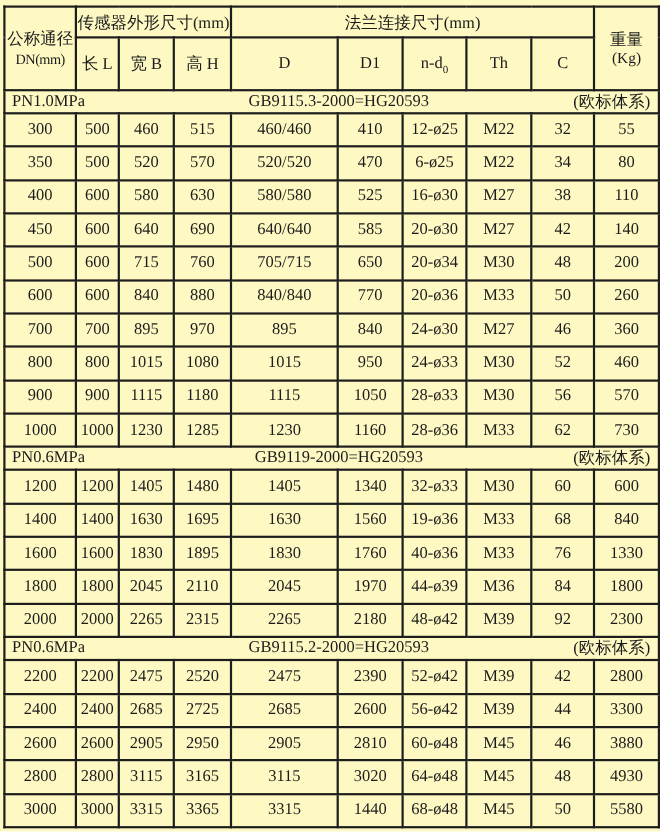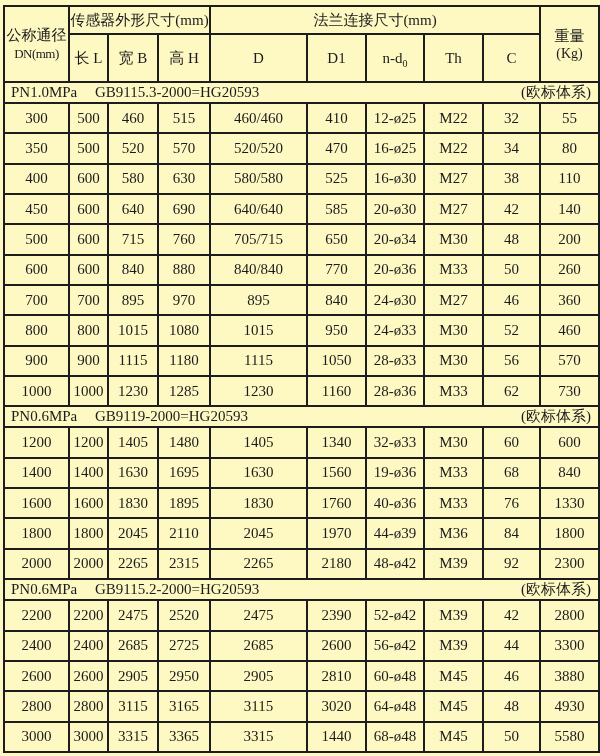--- a/index.html
+++ b/index.html
@@ -52,21 +52,21 @@
   }
   .secwrap {
     display: flex;
     align-items: center;
     padding: 0 7px 0 6px;
   }
   .sec-pressure {
     width: 84px;
     flex: 0 0 auto;
   }
-  .sec-standard { flex: 1 1 auto; text-align: left; }
+  .sec-standard { flex: 1 1 auto; text-align: center; }
   .sec-note { flex: 0 0 auto; }
 </style>
 </head>
 <body>
 
 <div class="page">
   <table class="spec">
     <colgroup>
       <col style="width:65px">
       <col style="width:39px">
@@ -125,21 +125,21 @@
           <td>32</td>
           <td>55</td>
         </tr>
         <tr>
           <td>350</td>
           <td>500</td>
           <td>520</td>
           <td>570</td>
           <td>520/520</td>
           <td>470</td>
-          <td>16-ø25</td>
+          <td>6-ø25</td>
           <td>M22</td>
           <td>34</td>
           <td>80</td>
         </tr>
         <tr>
           <td>400</td>
           <td>600</td>
           <td>580</td>
           <td>630</td>
           <td>580/580</td>

